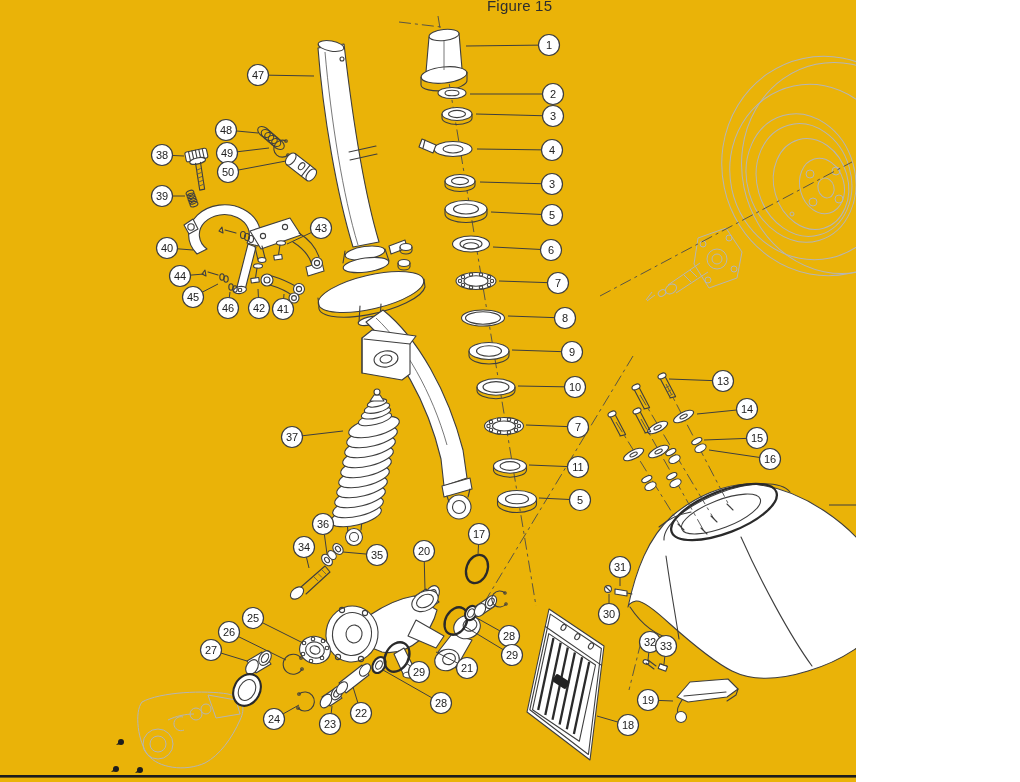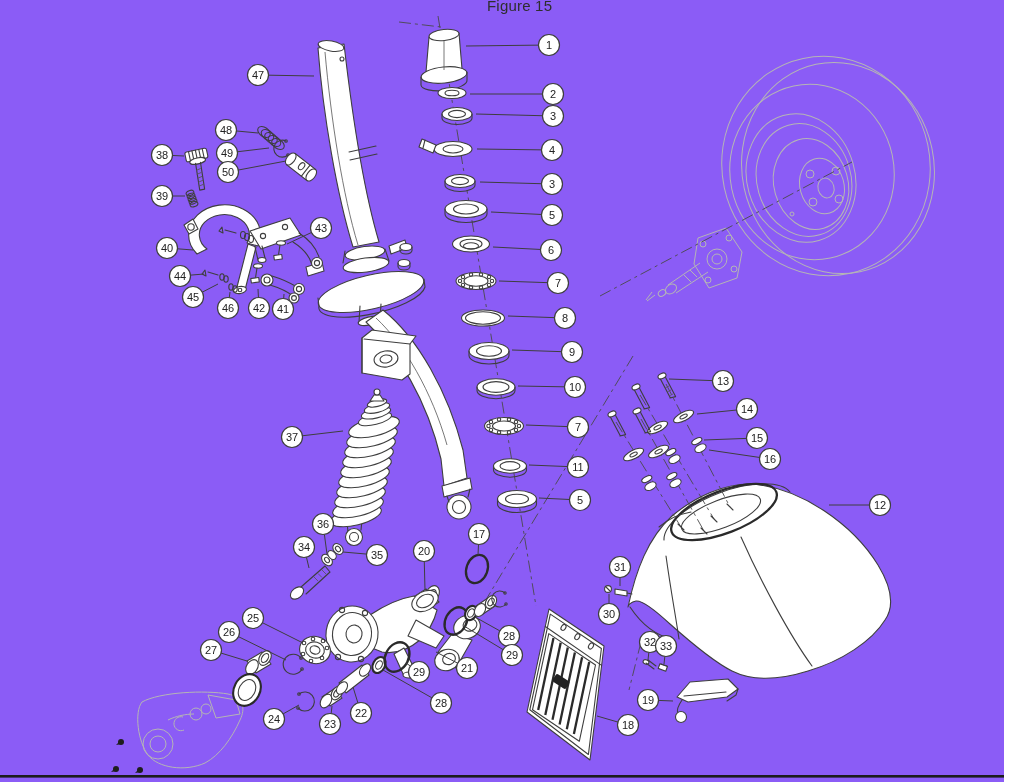--- a/index.html
+++ b/index.html
@@ -1,16 +1,16 @@
 <!DOCTYPE html>
 <html><head>
 <meta charset="utf-8">
 <style>
   html,body{margin:0;padding:0;background:#fff;}
-  .page{position:relative;width:1004px;height:782px;background:#8b5cf6;overflow:hidden;
+  .page{position:relative;width:856px;height:782px;background:#eab308;overflow:hidden;
         font-family:"Liberation Sans", sans-serif;}
   .fig-title{position:absolute;top:-3px;left:487px;font-size:15px;color:#2e2e2e;
              letter-spacing:.2px;}
   svg{position:absolute;left:0;top:0;}
   svg *{vector-effect:none;}
   .ink{stroke:#3e3e3e;fill:none;stroke-width:1.1;stroke-linecap:round;stroke-linejoin:round;}
   .inkf{stroke:#3e3e3e;fill:#ffffff;stroke-width:1.1;stroke-linejoin:round;}
   .bold{stroke:#2a2a2a;fill:none;stroke-width:2.3;}
   .boldf{stroke:#2a2a2a;fill:#ffffff;stroke-width:2.1;}
   .thin{stroke:#555;fill:none;stroke-width:.8;}

